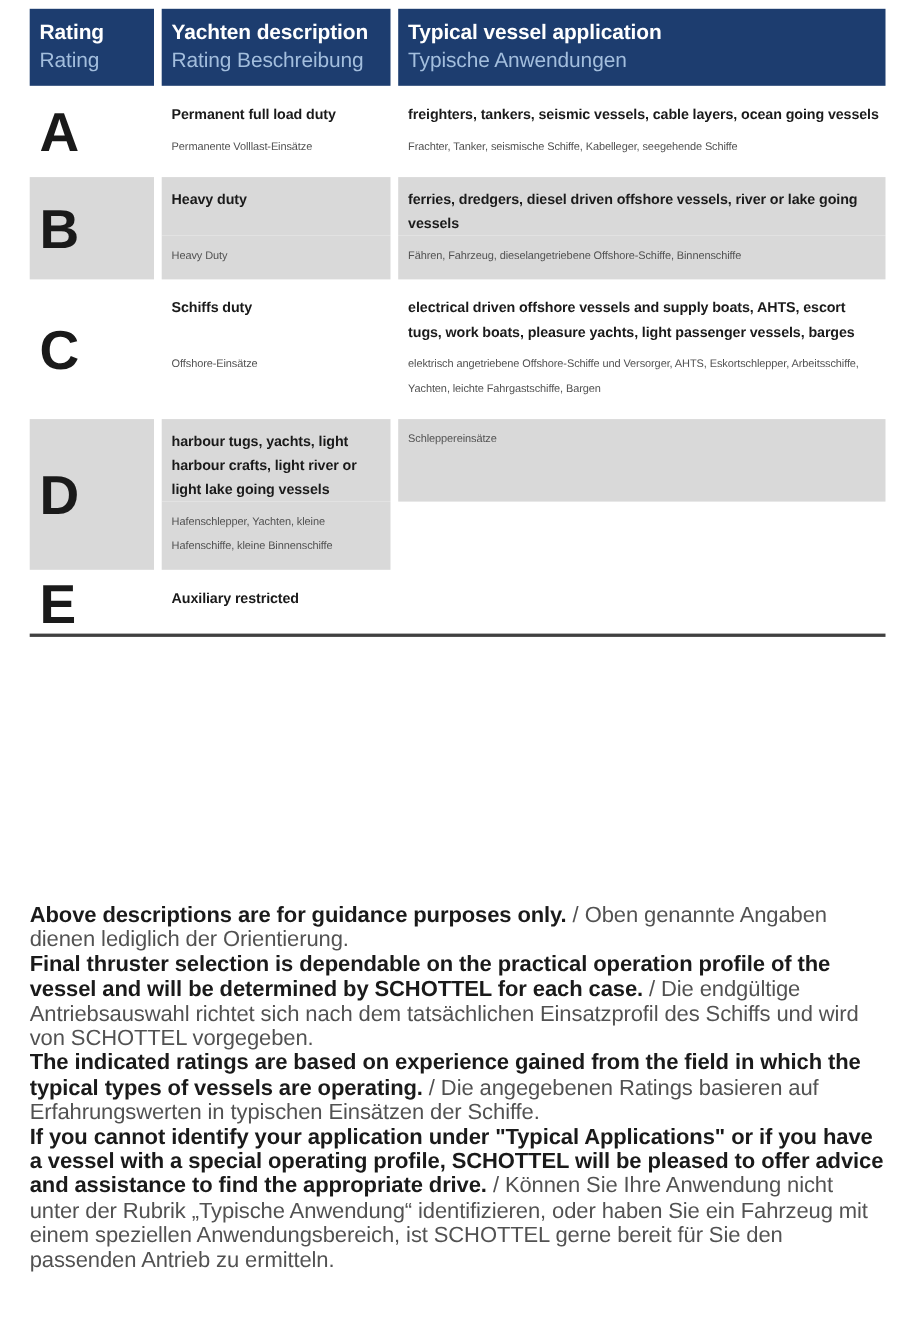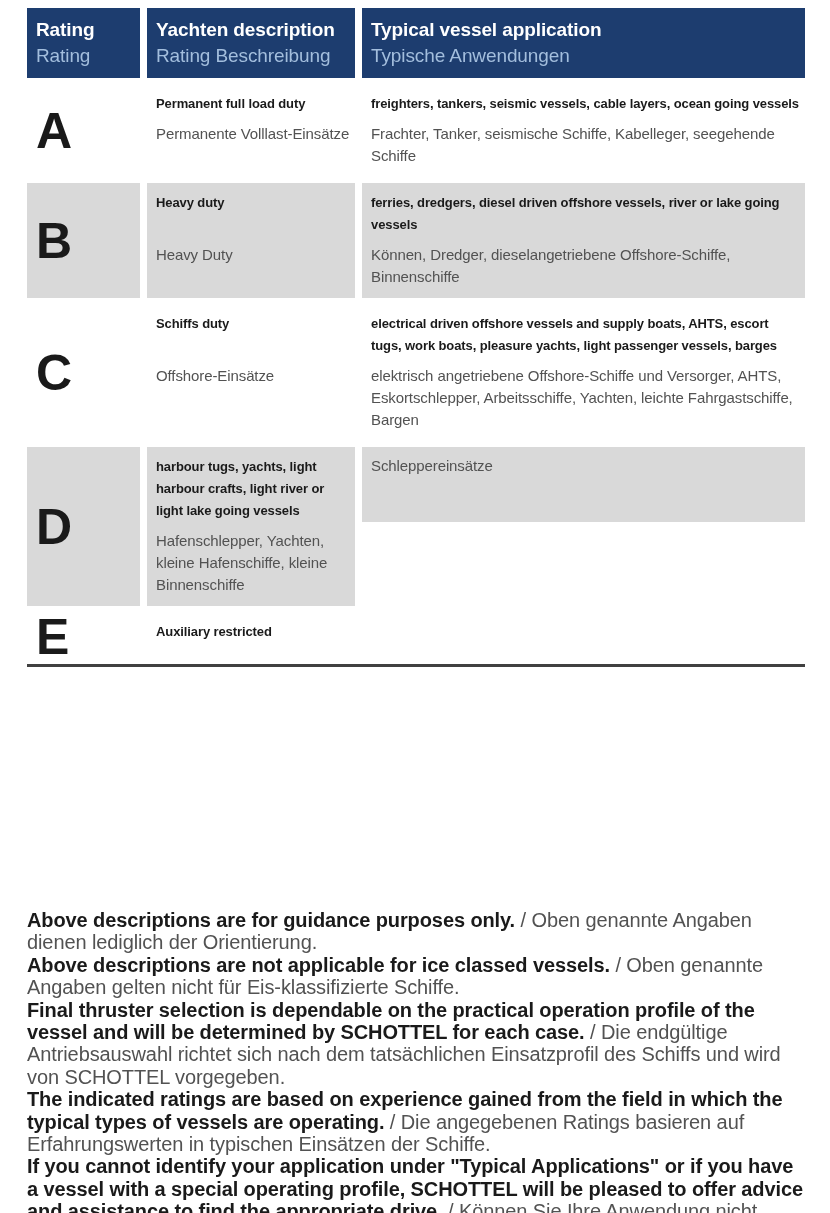--- a/index.html
+++ b/index.html
@@ -44,21 +44,21 @@
   .cell-letter{
     grid-row:1 / 3;
     display:flex;align-items:center;
     padding-left:9px;
     font-size:50px;font-weight:bold;color:var(--text-en);
     line-height:1;
   }
   .cell-en{padding:9px 4px 0 9px;}
   .cell-de{padding:8px 4px 10px 9px;}
   .t-en{font-size:13px;line-height:22px;font-weight:bold;color:var(--text-en);}
-  .t-de{font-size:15px;line-height:22px;font-weight:normal;color:var(--text-de);}
+  .t-de{font-size:10px;line-height:22px;font-weight:normal;color:var(--text-de);}
 
   .rule{
     width:778px;height:3px;margin-top:2px;
     background:var(--rule);
   }
 
   
   .footnotes{margin-top:242px;width:778px;}
   .note{margin:0;font-size:20px;line-height:22.4px;}
   .note .fn-en{font-weight:bold;color:var(--text-en);}
@@ -91,21 +91,21 @@
     <div class="cell cell-en t-en">freighters, tankers, seismic vessels, cable layers, ocean going vessels</div>
     <div class="cell cell-de t-de">Permanente Volllast-Einsätze</div>
     <div class="cell cell-de t-de">Frachter, Tanker, seismische Schiffe, Kabelleger, seegehende Schiffe</div>
   </div>
 
   <div class="grid row shaded">
     <div class="cell cell-letter">B</div>
     <div class="cell cell-en t-en">Heavy duty</div>
     <div class="cell cell-en t-en">ferries, dredgers, diesel driven offshore vessels, river or lake going vessels</div>
     <div class="cell cell-de t-de">Heavy Duty</div>
-    <div class="cell cell-de t-de">Können, Dredger, dieselangetriebene Offshore-Schiffe, Binnenschiffe</div>
+    <div class="cell cell-de t-de">Fähren, Fahrzeug, dieselangetriebene Offshore-Schiffe, Binnenschiffe</div>
   </div>
 
   <div class="grid row">
     <div class="cell cell-letter">C</div>
     <div class="cell cell-en t-en">Schiffs duty</div>
     <div class="cell cell-en t-en">electrical driven offshore vessels and supply boats, AHTS, escort tugs, work boats, pleasure yachts, light passenger vessels, barges</div>
     <div class="cell cell-de t-de">Offshore-Einsätze</div>
     <div class="cell cell-de t-de">elektrisch angetriebene Offshore-Schiffe und Versorger, AHTS, Eskortschlepper, Arbeitsschiffe, Yachten, leichte Fahrgastschiffe, Bargen</div>
   </div>
 
@@ -120,19 +120,18 @@
     <div class="cell cell-letter">E</div>
     <div class="cell cell-en t-en">Auxiliary restricted</div>
     <div class="cell cell-en t-en"></div>
     <div class="cell cell-de t-de"></div>
   </div>
 
   <div class="rule"></div>
 
   <div class="footnotes">
     <p class="note"><span class="fn-en">Above descriptions are for guidance purposes only.</span> <span class="fn-sep">/</span> <span class="fn-de">Oben genannte Angaben dienen lediglich der Orientierung.</span></p>
-    <p class="note"><span class="fn-en">Above descriptions are not applicable for ice classed vessels.</span> <span class="fn-sep">/</span> <span class="fn-de">Oben genannte Angaben gelten nicht für Eis-klassifizierte Schiffe.</span></p>
     <p class="note"><span class="fn-en">Final thruster selection is dependable on the practical operation profile of the vessel and will be determined by SCHOTTEL for each case.</span> <span class="fn-sep">/</span> <span class="fn-de">Die endgültige Antriebsauswahl richtet sich nach dem tatsächlichen Einsatzprofil des Schiffs und wird von SCHOTTEL vorgegeben.</span></p>
     <p class="note"><span class="fn-en">The indicated ratings are based on experience gained from the field in which the typical types of vessels are operating.</span> <span class="fn-sep">/</span> <span class="fn-de">Die angegebenen Ratings basieren auf Erfahrungswerten in typischen Einsätzen der Schiffe.</span></p>
     <p class="note"><span class="fn-en">If you cannot identify your application under "Typical Applications" or if you have a vessel with a special operating profile, SCHOTTEL will be pleased to offer advice and assistance to find the appropriate drive.</span> <span class="fn-sep">/</span> <span class="fn-de">Können Sie Ihre Anwendung nicht unter der Rubrik „Typische Anwendung“ identifizieren, oder haben Sie ein Fahrzeug mit einem speziellen Anwendungsbereich, ist SCHOTTEL gerne bereit für Sie den passenden Antrieb zu ermitteln.</span></p>
   </div>
 
 </div>
 
 </body></html>

